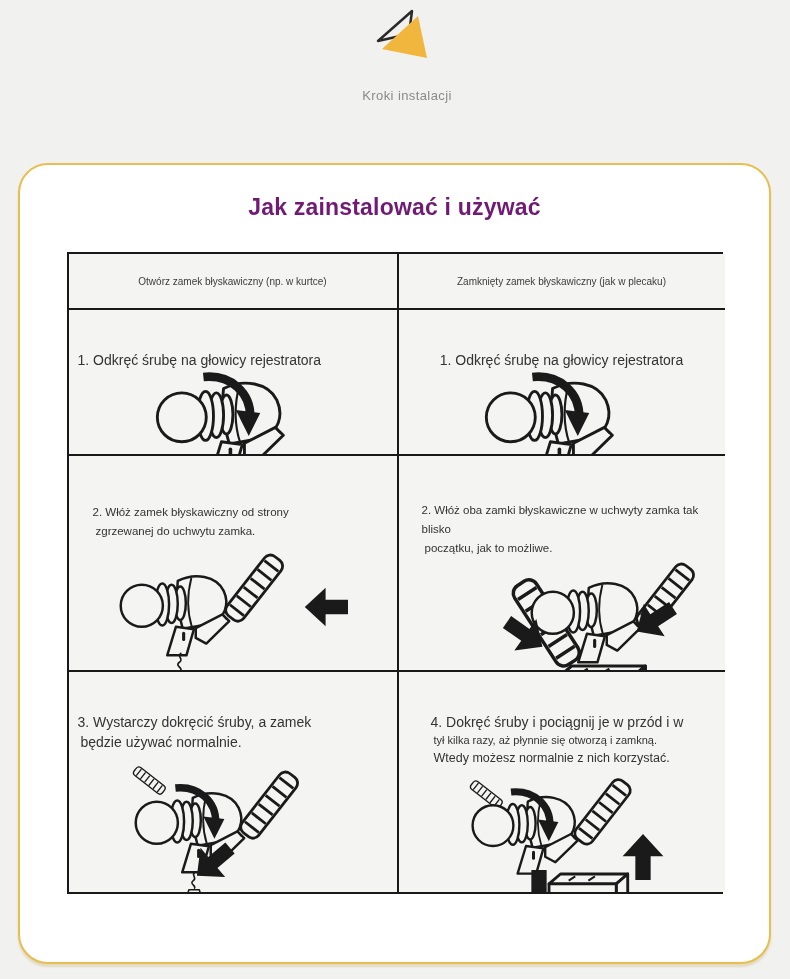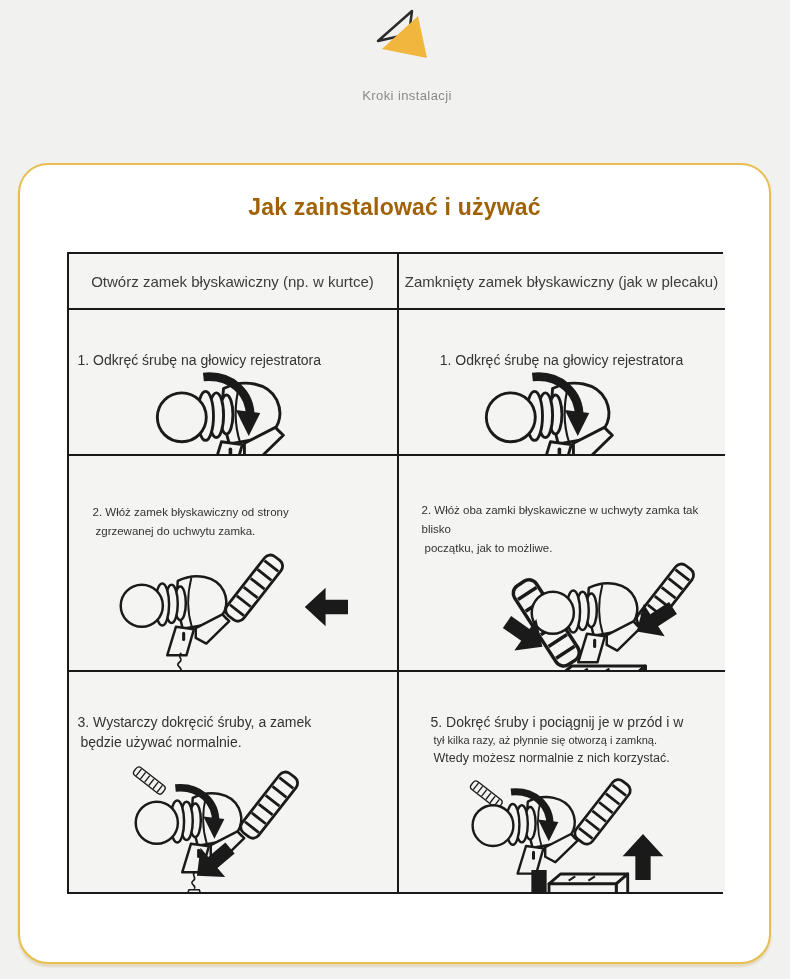--- a/index.html
+++ b/index.html
@@ -16,37 +16,37 @@
     margin-top:14px; font-size:13px; color:#8a8a8a; letter-spacing:.4px;
   }
   
   .card {
     position:absolute; left:18px; top:163px; width:753px; height:801px;
     background:#ffffff; border:2px solid #e7be4f; border-radius:30px;
     box-shadow:0 3px 2px rgba(190,150,60,.25);
   }
   .card-title {
     margin-top:29px; text-align:center; font-size:23px; font-weight:600;
-    color:#a16207; letter-spacing:.2px;
+    color:#701a75; letter-spacing:.2px;
   }
   
   .steps-table {
     width:656px; margin:31px auto 0;
     display:grid; grid-template-columns:328px 328px;
     grid-template-rows:54px 146px 216px 222px;
     border:2px solid #191919; background:#191919;
   }
   .cell {
     background:#f4f4f2; display:flex; flex-direction:column; overflow:hidden;
     border-left:2px solid #191919; border-top:2px solid #191919;
   }
   .cell.col-l { border-left:none; }
   .cell.row-h { border-top:none; }
   .hdr { justify-content:center; align-items:center; }
-  .hdr-text { font-size:15px; color:#3c3c3c; }
+  .hdr-text { font-size:10px; color:#3c3c3c; }
   .step-text { color:#333333;margin-top:32px; }
   .t14 { font-size:14px; line-height:20px; }
   .t12 { font-size:11.5px; line-height:19px; }
   .t11 { font-size:11px; line-height:17px; }
   .t13 { font-size:12.5px; line-height:19px; }
   .pad-left  { padding:8px 8px 0 9px; text-align:left; }
   .pad-left2 { padding:15px 8px 0 24px; text-align:left; }
   .pad-ctr   { padding:8px 8px 0 8px; text-align:center; }
   .pad-right2{ padding:13px 8px 0 23px; text-align:left; }
   .pad-right3{ padding:8px 8px 0 32px; text-align:left; }
@@ -187,21 +187,21 @@
               <use href="#zip-rotarrow" transform="translate(-14,-4)"></use>
             </g>
             <use href="#zip-tape" transform="translate(143,84) rotate(38) scale(0.8)"></use>
             <use href="#zip-arrow" transform="translate(128,96) rotate(140) scale(0.8)"></use>
             <use href="#zip-pull" transform="translate(90,120) scale(0.52)"></use>
           </svg>
         </div>
       </div>
       <div class="cell">
         <div class="step-text pad-right3">
-          <div class="t14">5. Dokręć śruby i pociągnij je w przód i w</div>
+          <div class="t14">4. Dokręć śruby i pociągnij je w przód i w</div>
           <div class="t11 indent1">tył kilka razy, aż płynnie się otworzą i zamkną.</div>
           <div class="t13 indent1">Wtedy możesz normalnie z nich korzystać.</div>
         </div>
         <div class="illus">
           <svg width="270" height="152" viewBox="0 0 270 152">
             <use href="#zip-tape" transform="translate(74,38) rotate(-52) scale(0.38)"></use>
             <g transform="translate(42,24) scale(0.6)">
               <use href="#zip-device"></use>
               <use href="#zip-rotarrow" transform="translate(-14,-4)"></use>
             </g>

